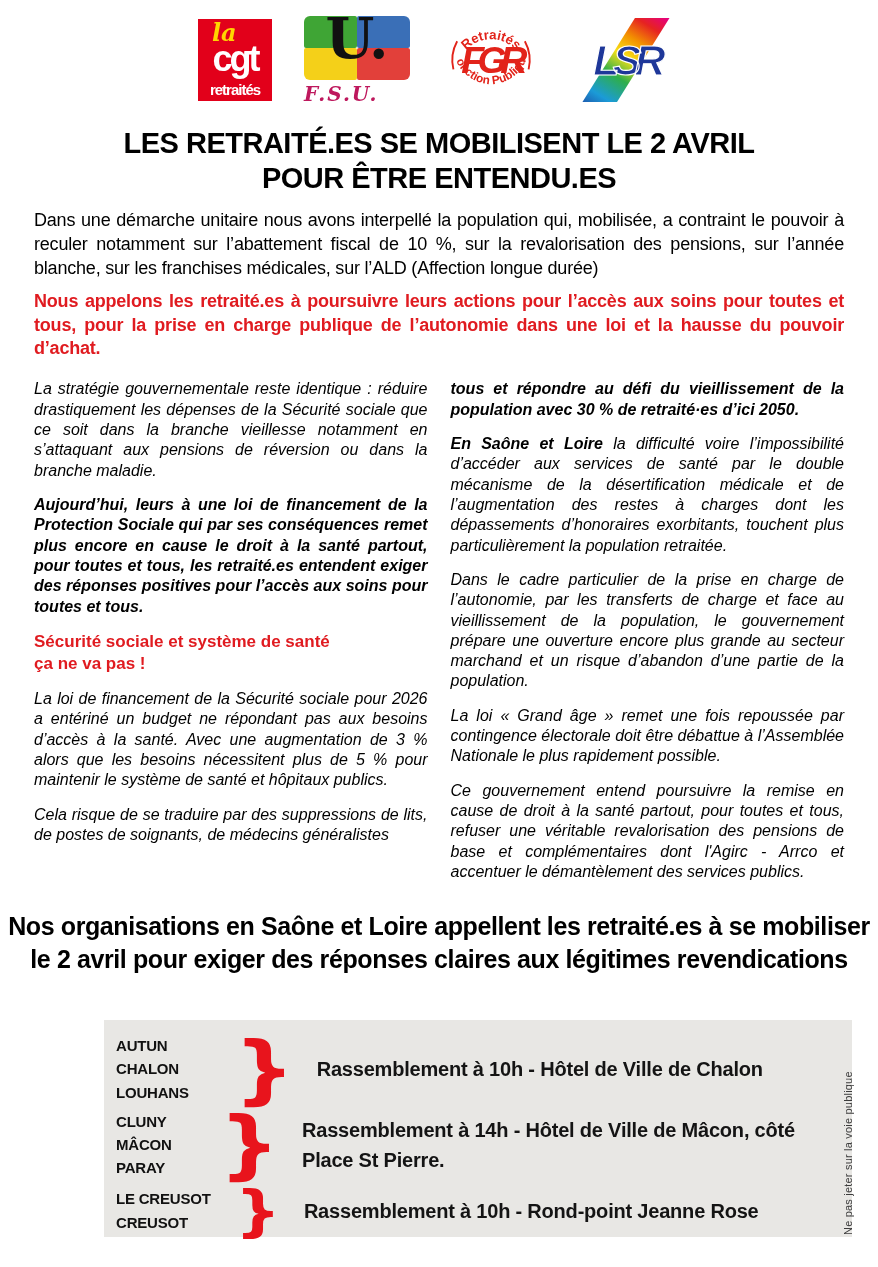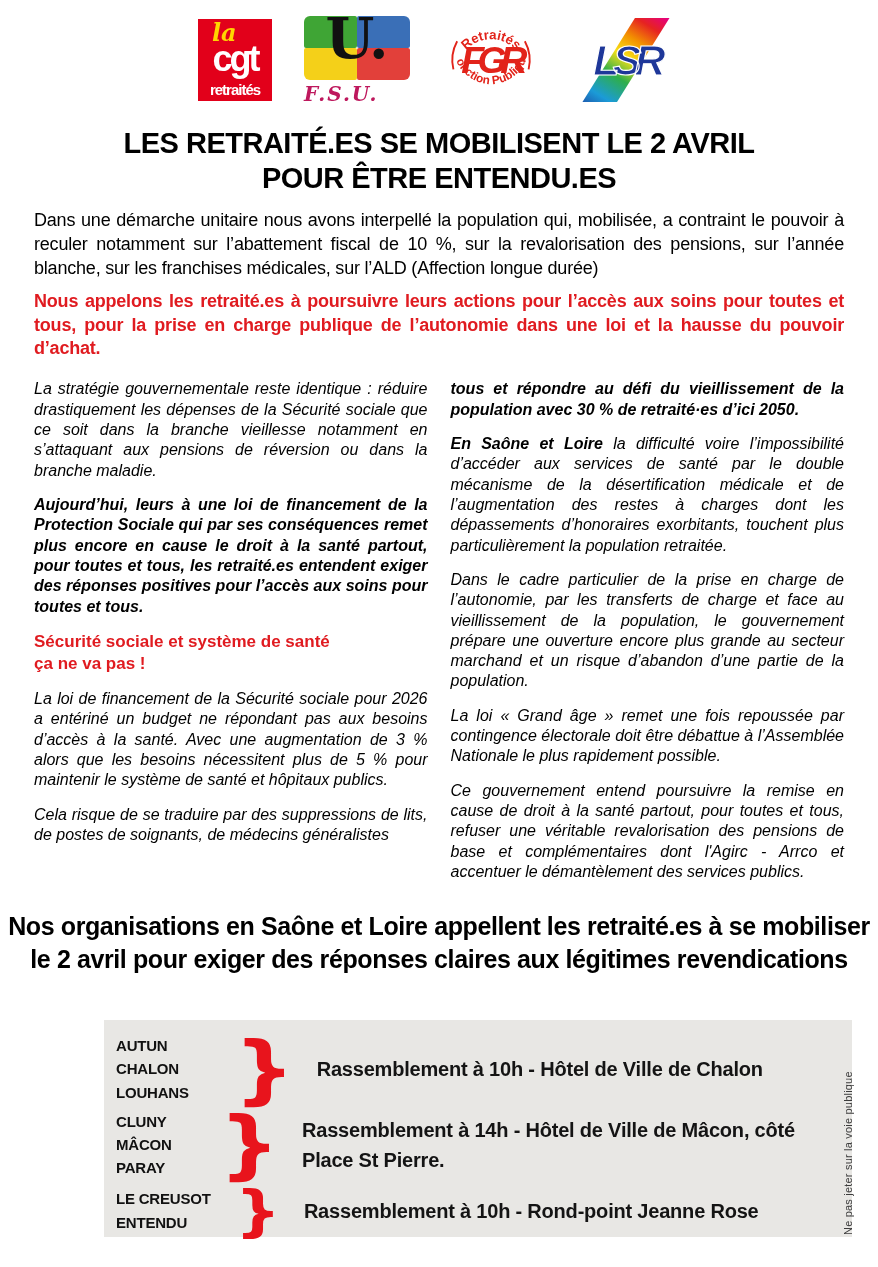--- a/index.html
+++ b/index.html
@@ -304,21 +304,21 @@
         <div>MÂCON</div>
         <div>PARAY</div>
       </div>
       <div class="brace b3">}</div>
       <div class="event-text">Rassemblement à 14h - Hôtel de Ville de Mâcon, côté Place St Pierre.</div>
     </div>
 
     <div class="event-row">
       <div class="cities">
         <div>LE CREUSOT</div>
-        <div>ENTENDU</div>
+        <div>CREUSOT</div>
       </div>
       <div class="brace b2">}</div>
       <div class="event-text">Rassemblement à 10h - Rond-point Jeanne Rose</div>
     </div>
 
   </div>
 
   <div class="vertical-note">Ne pas jeter sur la voie publique</div>
 
 </div>

